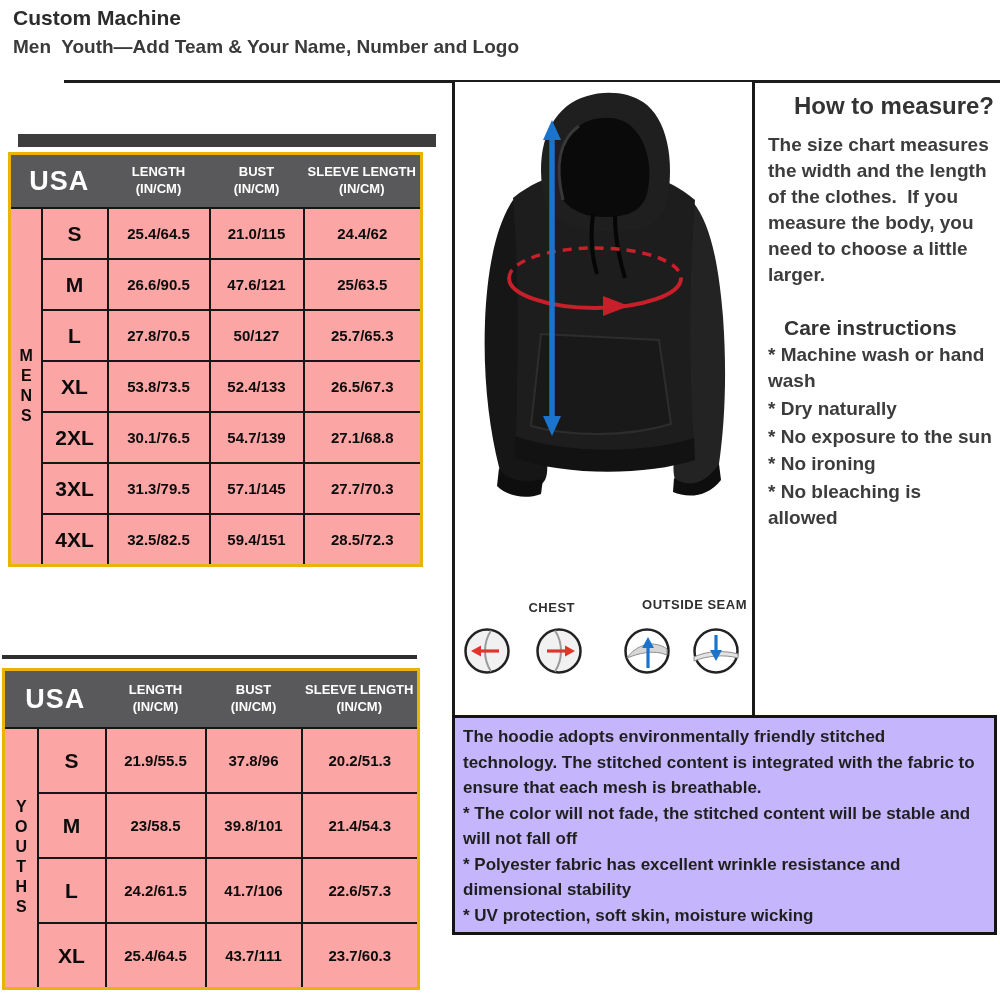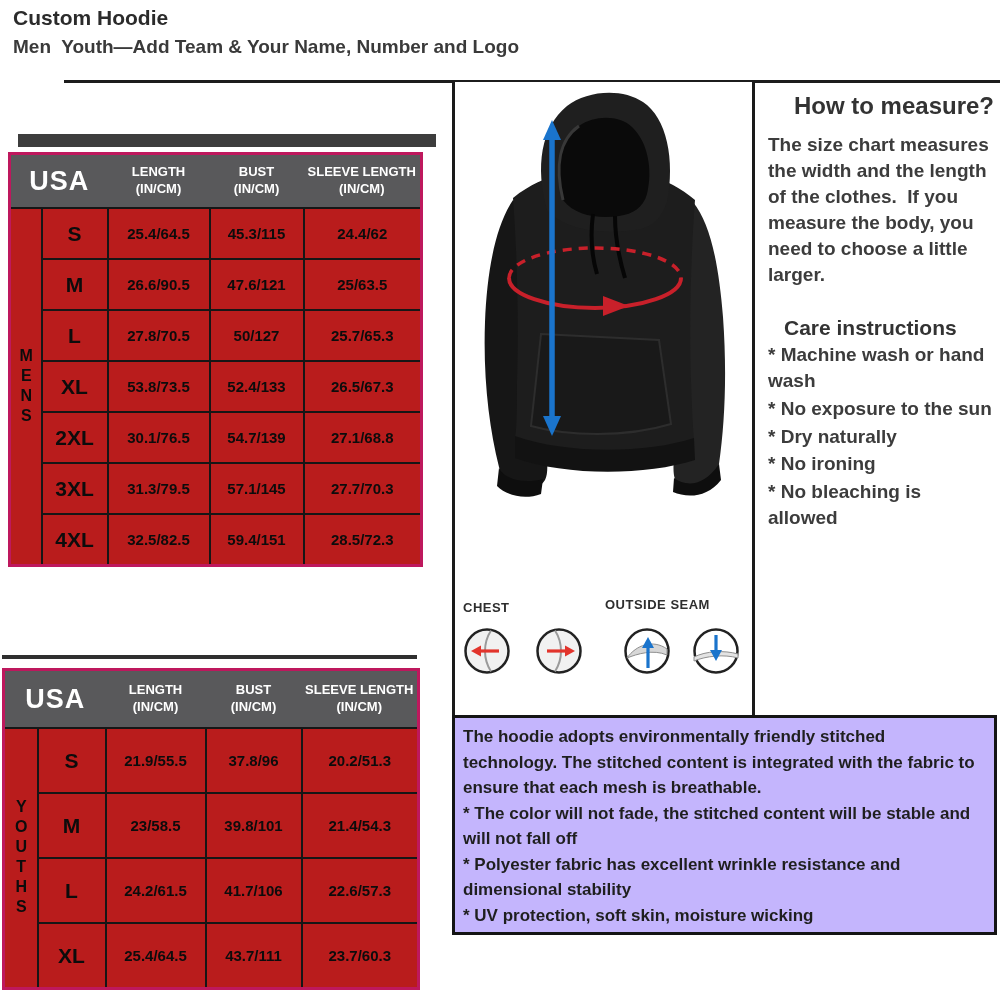--- a/index.html
+++ b/index.html
@@ -9,21 +9,21 @@
     font-family:"Liberation Sans", sans-serif;
   }
   .abs{position:absolute;}
   
   .page-title{left:13px;top:6px;font-size:21px;font-weight:bold;color:#2b2b2b;}
   .page-subtitle{left:13px;top:36px;font-size:19px;font-weight:bold;color:#3a3a3a;white-space:pre-wrap;}
   .top-rule{left:64px;top:80px;width:936px;height:3px;background:#1c1c1c;}
   .mens-bar{left:18px;top:134px;width:418px;height:13px;background:#3d3d3d;}
   .youth-bar{left:2px;top:655px;width:415px;height:4px;background:#2f2f2f;}
   
-  table.size-table{border-collapse:collapse;table-layout:fixed;border:3px solid #be185d;background:#b91c1c;}
+  table.size-table{border-collapse:collapse;table-layout:fixed;border:3px solid #eab308;background:#fca5a5;}
   table.size-table th{
     background:#59595b;color:#ffffff;border:none;text-align:center;
     font-weight:bold;vertical-align:middle;padding:0;
   }
   table.size-table th.usa{font-size:27px;letter-spacing:1px;}
   table.size-table th.col{font-size:13px;line-height:1.3;white-space:pre-line;}
   table.size-table td{
     border:2px solid #161616;text-align:center;vertical-align:middle;
     font-weight:bold;color:#0c0c0c;padding:0;
   }
@@ -37,40 +37,40 @@
   #mens-table th{height:52px;}
   #mens-table td{height:49px;}
   #youth-table{left:2px;top:668px;}
   #youth-table th{height:56px;}
   #youth-table td{height:63px;}
   
   .hoodie-panel{
     left:452px;top:82px;width:303px;height:634px;box-sizing:border-box;
     border-left:3px solid #1a1a1a;border-right:3px solid #1a1a1a;background:#fff;
   }
-  .measure-label{font-size:13px;font-weight:bold;color:#2e2e2e;letter-spacing:.5px;text-align:left;}
+  .measure-label{font-size:13px;font-weight:bold;color:#2e2e2e;letter-spacing:.5px;text-align:right;}
   
   .howto{left:768px;top:88px;width:226px;color:#3c3c3c;}
   .howto-heading{font-size:24px;font-weight:bold;text-align:right;color:#333;margin:4px 0 12px 0;}
   .howto-body{font-size:19px;font-weight:bold;line-height:1.37;white-space:pre-wrap;}
   .eg-block{margin-top:18px;font-size:17px;font-weight:bold;line-height:1.5;}
   .care-heading{font-size:21px;font-weight:bold;margin:28px 0 2px 16px;color:#333;}
   .care-item{font-size:19px;font-weight:bold;line-height:1.36;margin:2px 0;}
   
   .desc-box{
     left:452px;top:715px;width:545px;height:220px;box-sizing:border-box;
     border:3px solid #141414;padding:6px 10px 4px 8px;background:#c4b5fd;
   }
   .desc-text{font-size:17px;font-weight:bold;color:#1f1f1f;line-height:1.5;}
   .desc-text.para{margin-bottom:0;}
 </style>
 </head>
 <body>
 
-<div class="abs page-title">Custom Hoodie</div>
+<div class="abs page-title">Custom Machine</div>
 <div class="abs page-subtitle">Men  Youth—Add Team &amp; Your Name, Number and Logo</div>
 <div class="abs top-rule"></div>
 <div class="abs mens-bar"></div>
 <div class="abs youth-bar"></div>
 
 <table class="size-table abs" id="mens-table">
   <colgroup>
       <col style="width:32px">
       <col style="width:66px">
       <col style="width:102px">
@@ -84,21 +84,21 @@
 (IN/CM)</th>
     <th class="col">BUST
 (IN/CM)</th>
     <th class="col">SLEEVE LENGTH
 (IN/CM)</th>
   </tr>
   <tr>
     <td class="vlabel" rowspan="7">MENS</td>
     <td class="size">S</td>
     <td class="val">25.4/64.5</td>
-    <td class="val">45.3/115</td>
+    <td class="val">21.0/115</td>
     <td class="val">24.4/62</td>
   </tr>
   <tr>
     <td class="size">M</td>
     <td class="val">26.6/90.5</td>
     <td class="val">47.6/121</td>
     <td class="val">25/63.5</td>
   </tr>
   <tr>
     <td class="size">L</td>
@@ -243,22 +243,22 @@
     <polygon points="24,34 18,23 30,23" fill="#1a74cc"></polygon>
   </svg>
 </div>
 
 <div class="abs howto">
   <div class="howto-heading">How to measure?</div>
   <div class="howto-body">The size chart measures the width and the length of the clothes.  If you measure the body, you need to choose a little larger.</div>
   <div class="care-heading">Care instructions</div>
   <div>
     <div class="care-item">* Machine wash or hand wash</div>
+    <div class="care-item">* Dry naturally</div>
     <div class="care-item">* No exposure to the sun</div>
-    <div class="care-item">* Dry naturally</div>
     <div class="care-item">* No ironing</div>
     <div class="care-item">* No bleaching is allowed</div>
   </div>
 </div>
 
 <div class="abs desc-box">
   <div class="desc-text para">The hoodie adopts environmentally friendly stitched technology. The stitched content is integrated with the fabric to ensure that each mesh is breathable.</div>
   <div class="desc-text">* The color will not fade, the stitched content will be stable and will not fall off</div>
   <div class="desc-text">* Polyester fabric has excellent wrinkle resistance and dimensional stability</div>
   <div class="desc-text">* UV protection, soft skin, moisture wicking</div>

